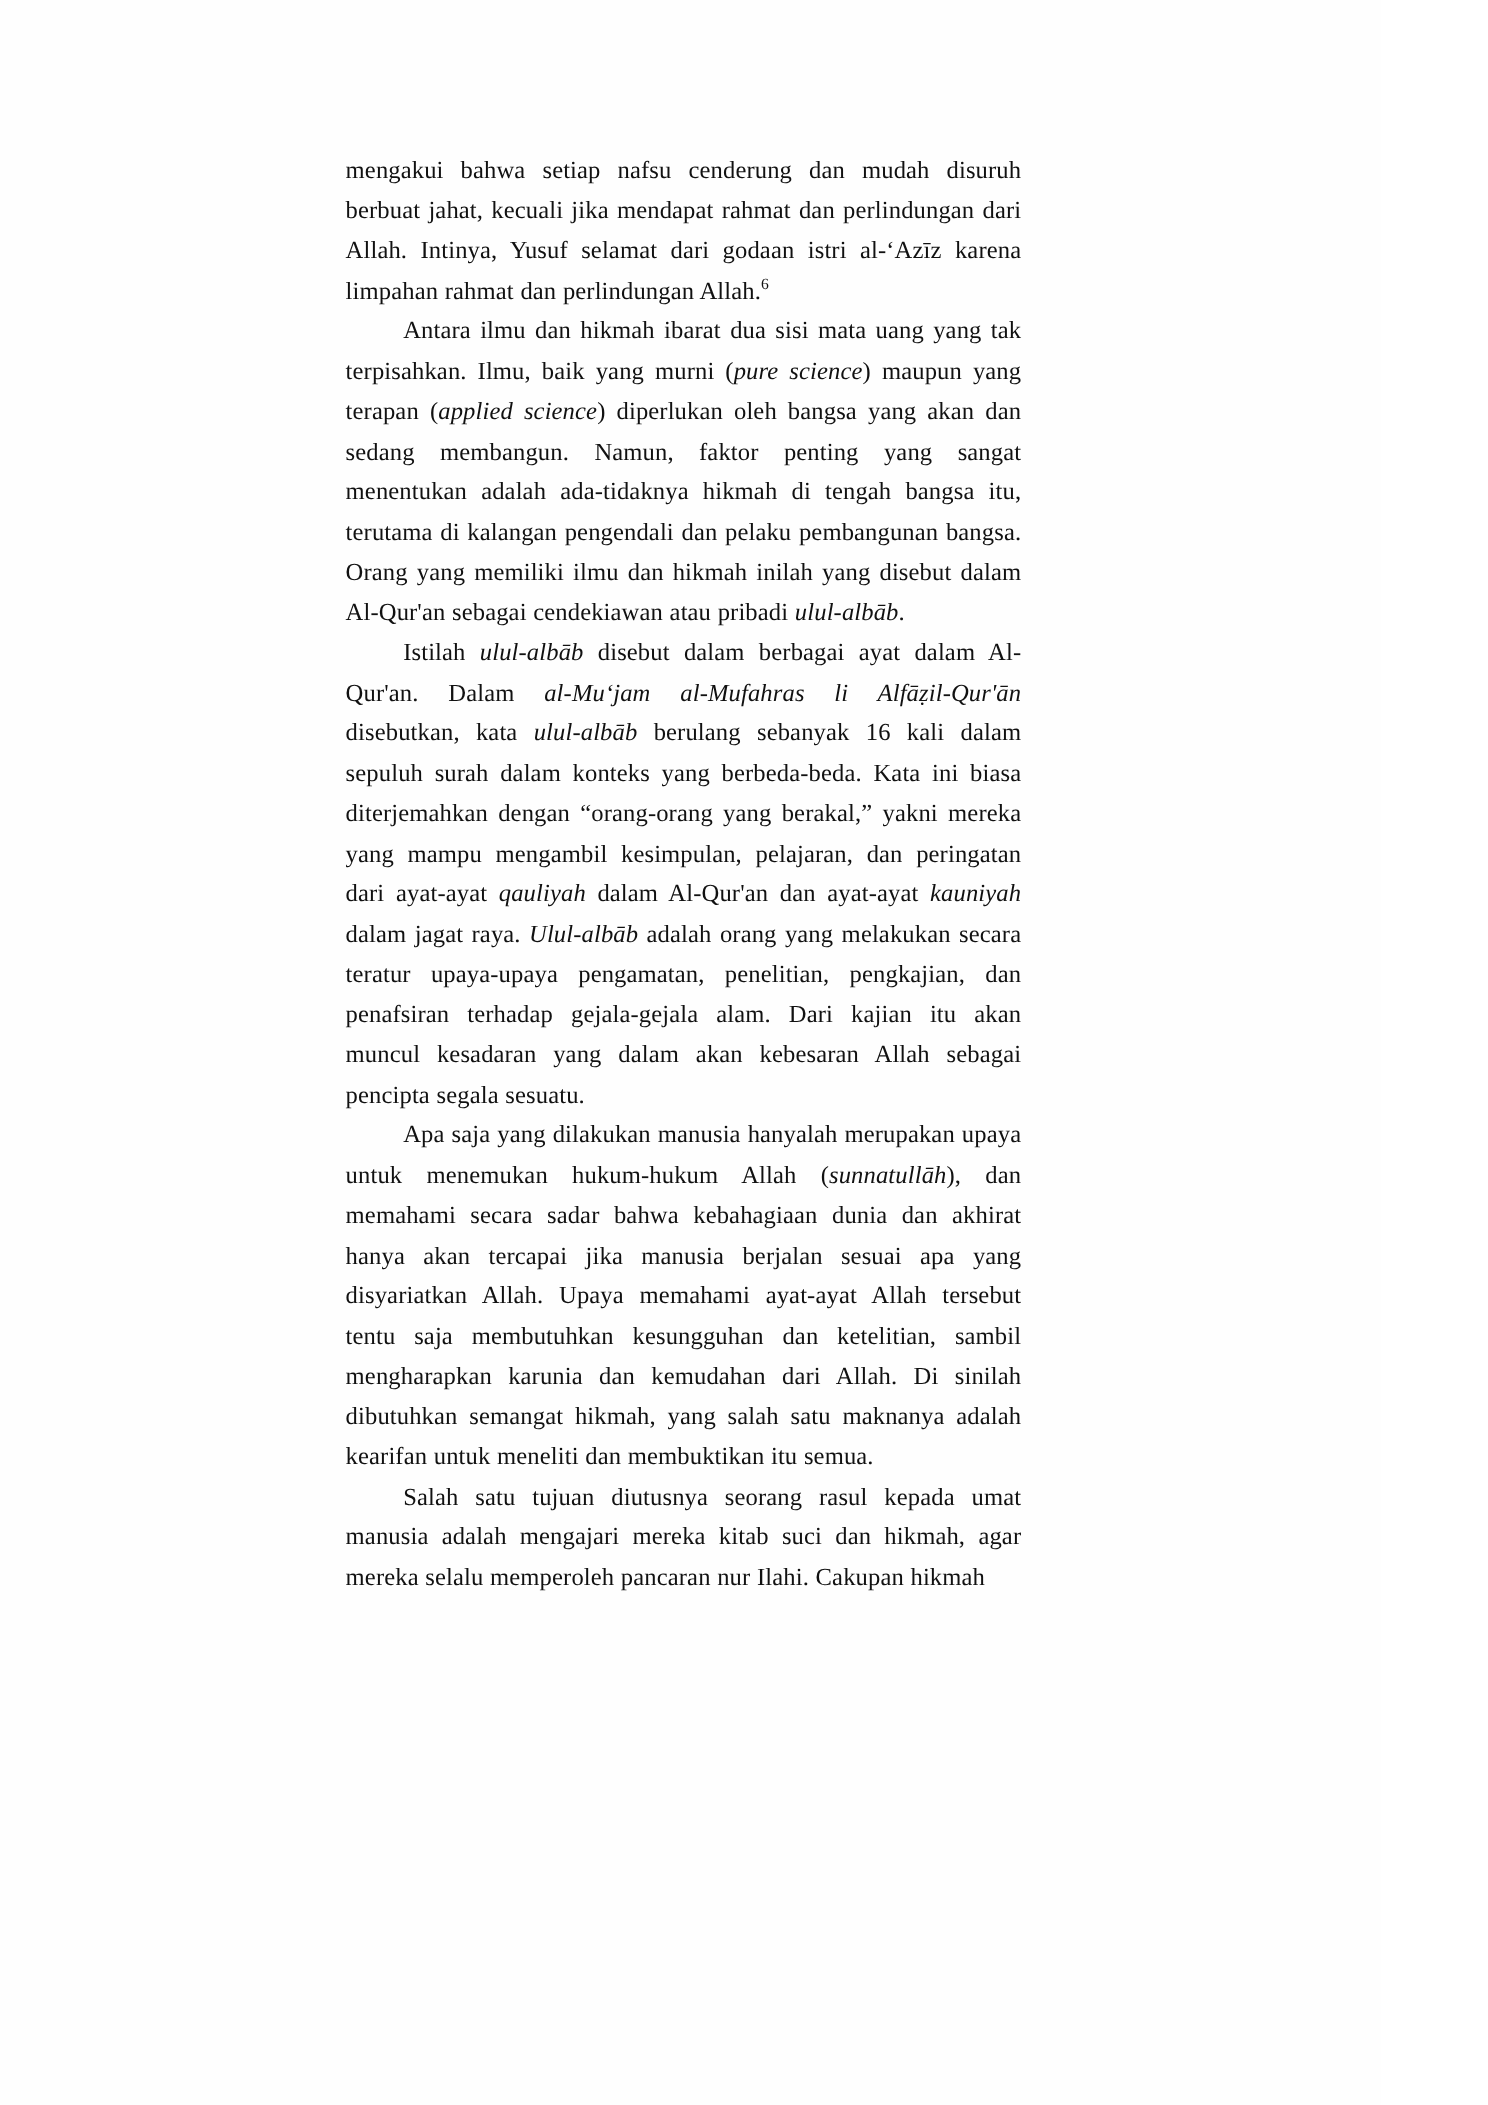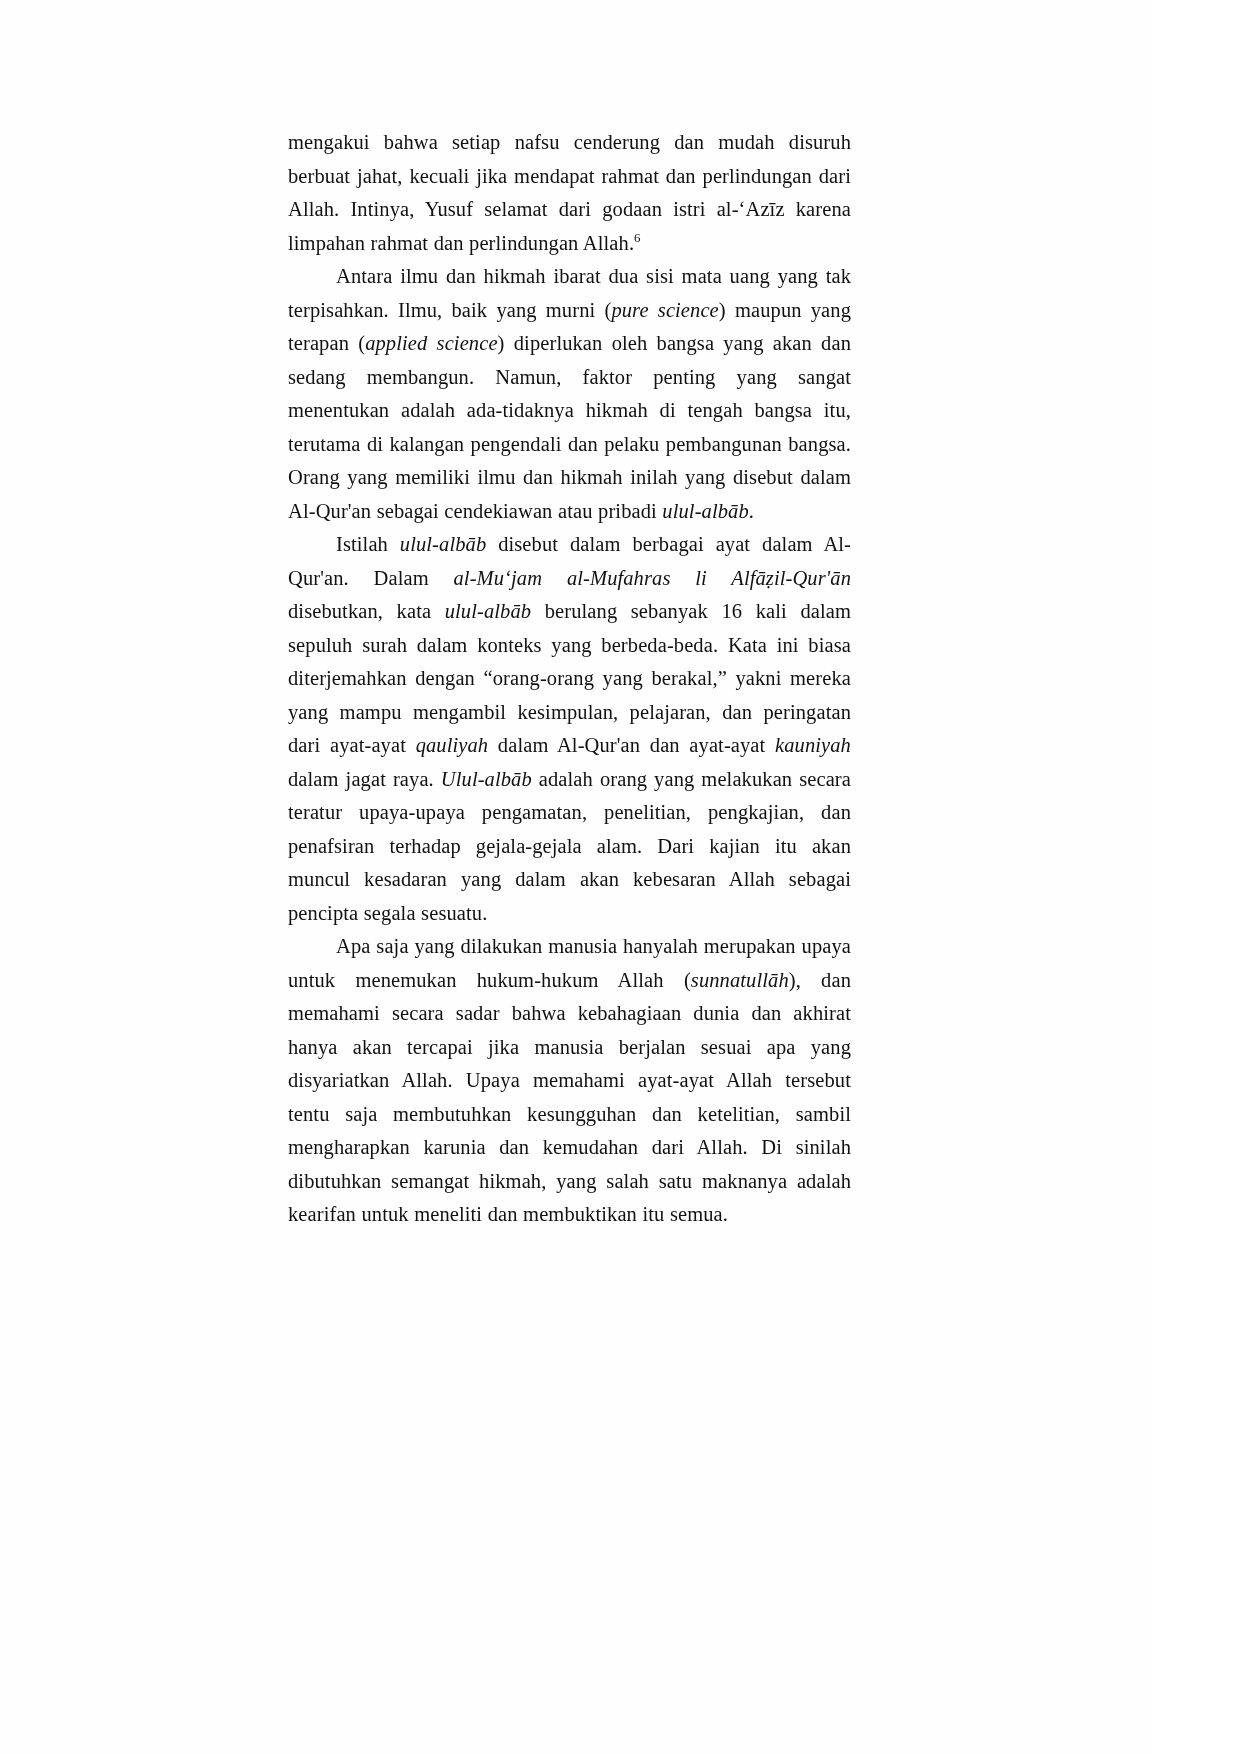--- a/index.html
+++ b/index.html
@@ -71,16 +71,17 @@
 </head>
 <body>
 
 <div class="page">
 
   <div class="text-column" id="body-col">
       <p class="para"><span>mengakui bahwa setiap nafsu cenderung dan mudah disuruh berbuat jahat, kecuali jika mendapat rahmat dan perlindungan dari Allah. Intinya, Yusuf selamat dari godaan istri al-‘Azīz karena limpahan rahmat dan perlindungan Allah.</span><sup class="fn">6</sup></p>
       <p class="para indent"><span>Antara ilmu dan hikmah ibarat dua sisi mata uang yang tak terpisahkan. Ilmu, baik yang murni (</span><i>pure science</i><span>) maupun yang terapan (</span><i>applied science</i><span>) diperlukan oleh bangsa yang akan dan sedang membangun. Namun, faktor penting yang sangat menentukan adalah ada-tidaknya hikmah di tengah bangsa itu, terutama di kalangan pengendali dan pelaku pembangunan bangsa. Orang yang memiliki ilmu dan hikmah inilah yang disebut dalam Al-Qur'an sebagai cendekiawan atau pribadi </span><i>ulul-albāb</i><span>.</span></p>
       <p class="para indent"><span>Istilah </span><i>ulul-albāb</i><span> disebut dalam berbagai ayat dalam Al-Qur'an. Dalam </span><i>al-Mu‘jam al-Mufahras li Alfāẓil-Qur'ān</i><span> disebutkan, kata </span><i>ulul-albāb</i><span> berulang sebanyak 16 kali dalam sepuluh surah dalam konteks yang berbeda-beda. Kata ini biasa diterjemahkan dengan “orang-orang yang berakal,” yakni mereka yang mampu mengambil kesimpulan, pelajaran, dan peringatan dari ayat-ayat </span><i>qauliyah</i><span> dalam Al-Qur'an dan ayat-ayat </span><i>kauniyah</i><span> dalam jagat raya. </span><i>Ulul-albāb</i><span> adalah orang yang melakukan secara teratur upaya-upaya pengamatan, penelitian, pengkajian, dan penafsiran terhadap gejala-gejala alam. Dari kajian itu akan muncul kesadaran yang dalam akan kebesaran Allah sebagai pencipta segala sesuatu.</span></p>
       <p class="para indent"><span>Apa saja yang dilakukan manusia hanyalah merupakan upaya untuk menemukan hukum-hukum Allah (</span><i>sunnatullāh</i><span>), dan memahami secara sadar bahwa kebahagiaan dunia dan akhirat hanya akan tercapai jika manusia berjalan sesuai apa yang disyariatkan Allah. Upaya memahami ayat-ayat Allah tersebut tentu saja membutuhkan kesungguhan dan ketelitian, sambil mengharapkan karunia dan kemudahan dari Allah. Di sinilah dibutuhkan semangat hikmah, yang salah satu maknanya adalah kearifan untuk meneliti dan membuktikan itu semua.</span></p>
+      <p class="para indent"><span>Salah satu tujuan diutusnya seorang rasul kepada umat manusia adalah mengajari mereka kitab suci dan hikmah, agar mereka selalu memperoleh pancaran nur Ilahi. Cakupan hikmah</span></p>
     </div>
 
 
 </div>
 
 </body></html>

